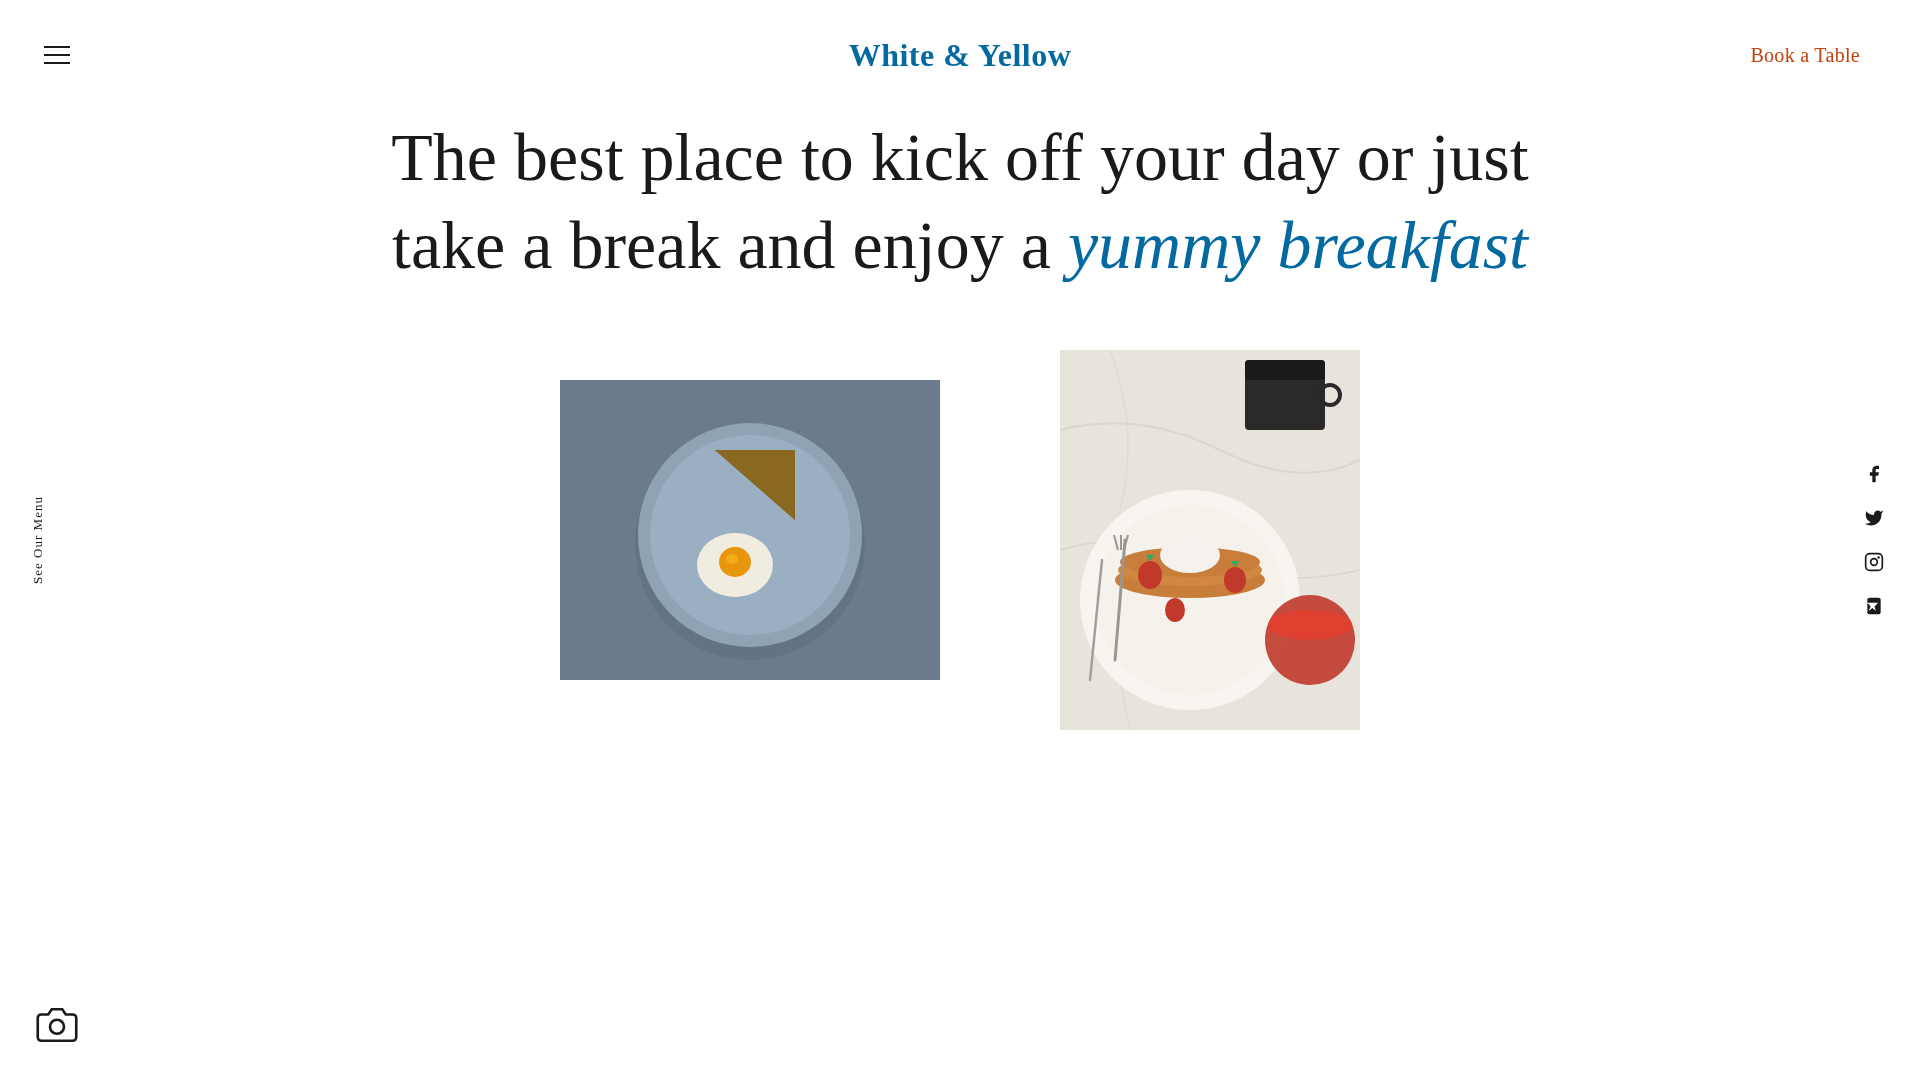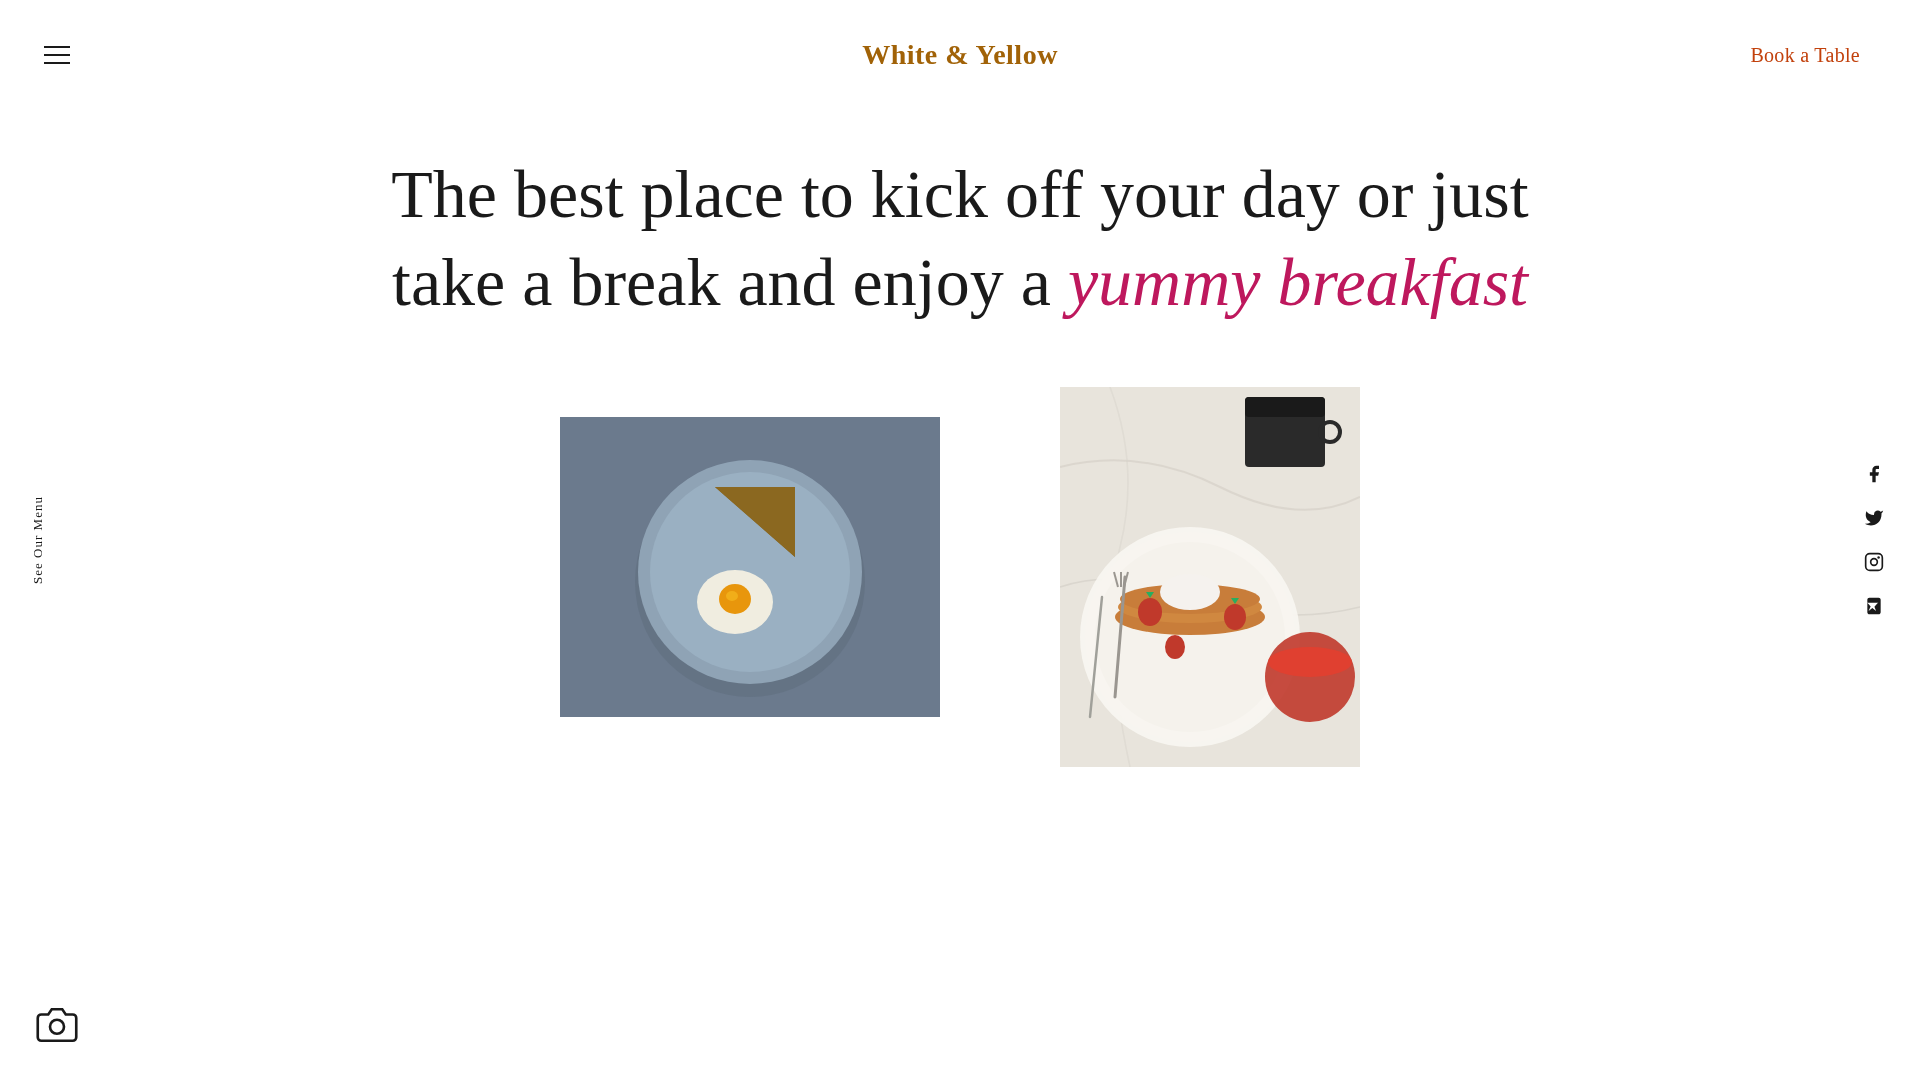--- a/index.html
+++ b/index.html
@@ -45,44 +45,44 @@
 
     .hamburger-menu span {
       display: block;
       width: 26px;
       height: 2px;
       background: #1a1a1a;
     }
 
     .site-title {
       font-family: Georgia, serif;
-      font-size: 28px;
+      font-size: 32px;
       font-weight: 700;
-      color: #a16207;
+      color: #0369a1;
       letter-spacing: 0.5px;
     }
 
     .book-table-btn {
       position: absolute;
       right: 60px;
       top: 50%;
       transform: translateY(-50%);
       font-family: Georgia, serif;
       font-size: 20px;
       color: #c2410c;
       text-decoration: none;
       cursor: pointer;
       background: none;
       border: none;
       letter-spacing: 0.3px;
     }
 
     
     main {
-      padding-top: 110px;
+      padding-top: 73px;
       position: relative;
     }
 
     
     .hero-text {
       text-align: center;
       padding: 40px 200px 60px;
       line-height: 1.25;
     }
 
@@ -231,21 +231,21 @@
     <path d="M23 19a2 2 0 0 1-2 2H3a2 2 0 0 1-2-2V8a2 2 0 0 1 2-2h4l2-3h6l2 3h4a2 2 0 0 1 2 2z" stroke="#1a1a1a" stroke-width="1.5" fill="none"></path>
     <circle cx="12" cy="13" r="4" stroke="#1a1a1a" stroke-width="1.5" fill="none"></circle>
   </svg>
 </div>
 
 <main>
 
   <div class="hero-text">
     <h1>
       <span>The best place to kick off your day or just</span><br>
-      <span>take a break and enjoy a </span><span class="highlight" style="color: #be185d;">yummy breakfast</span>
+      <span>take a break and enjoy a </span><span class="highlight" style="color: #0369a1;">yummy breakfast</span>
     </h1>
   </div>
 
   <div class="images-section">
 
     <div class="food-image food-image-1">
       <div class="food-img-1-canvas">
 
         <svg width="380" height="300" viewBox="0 0 380 300">
 

